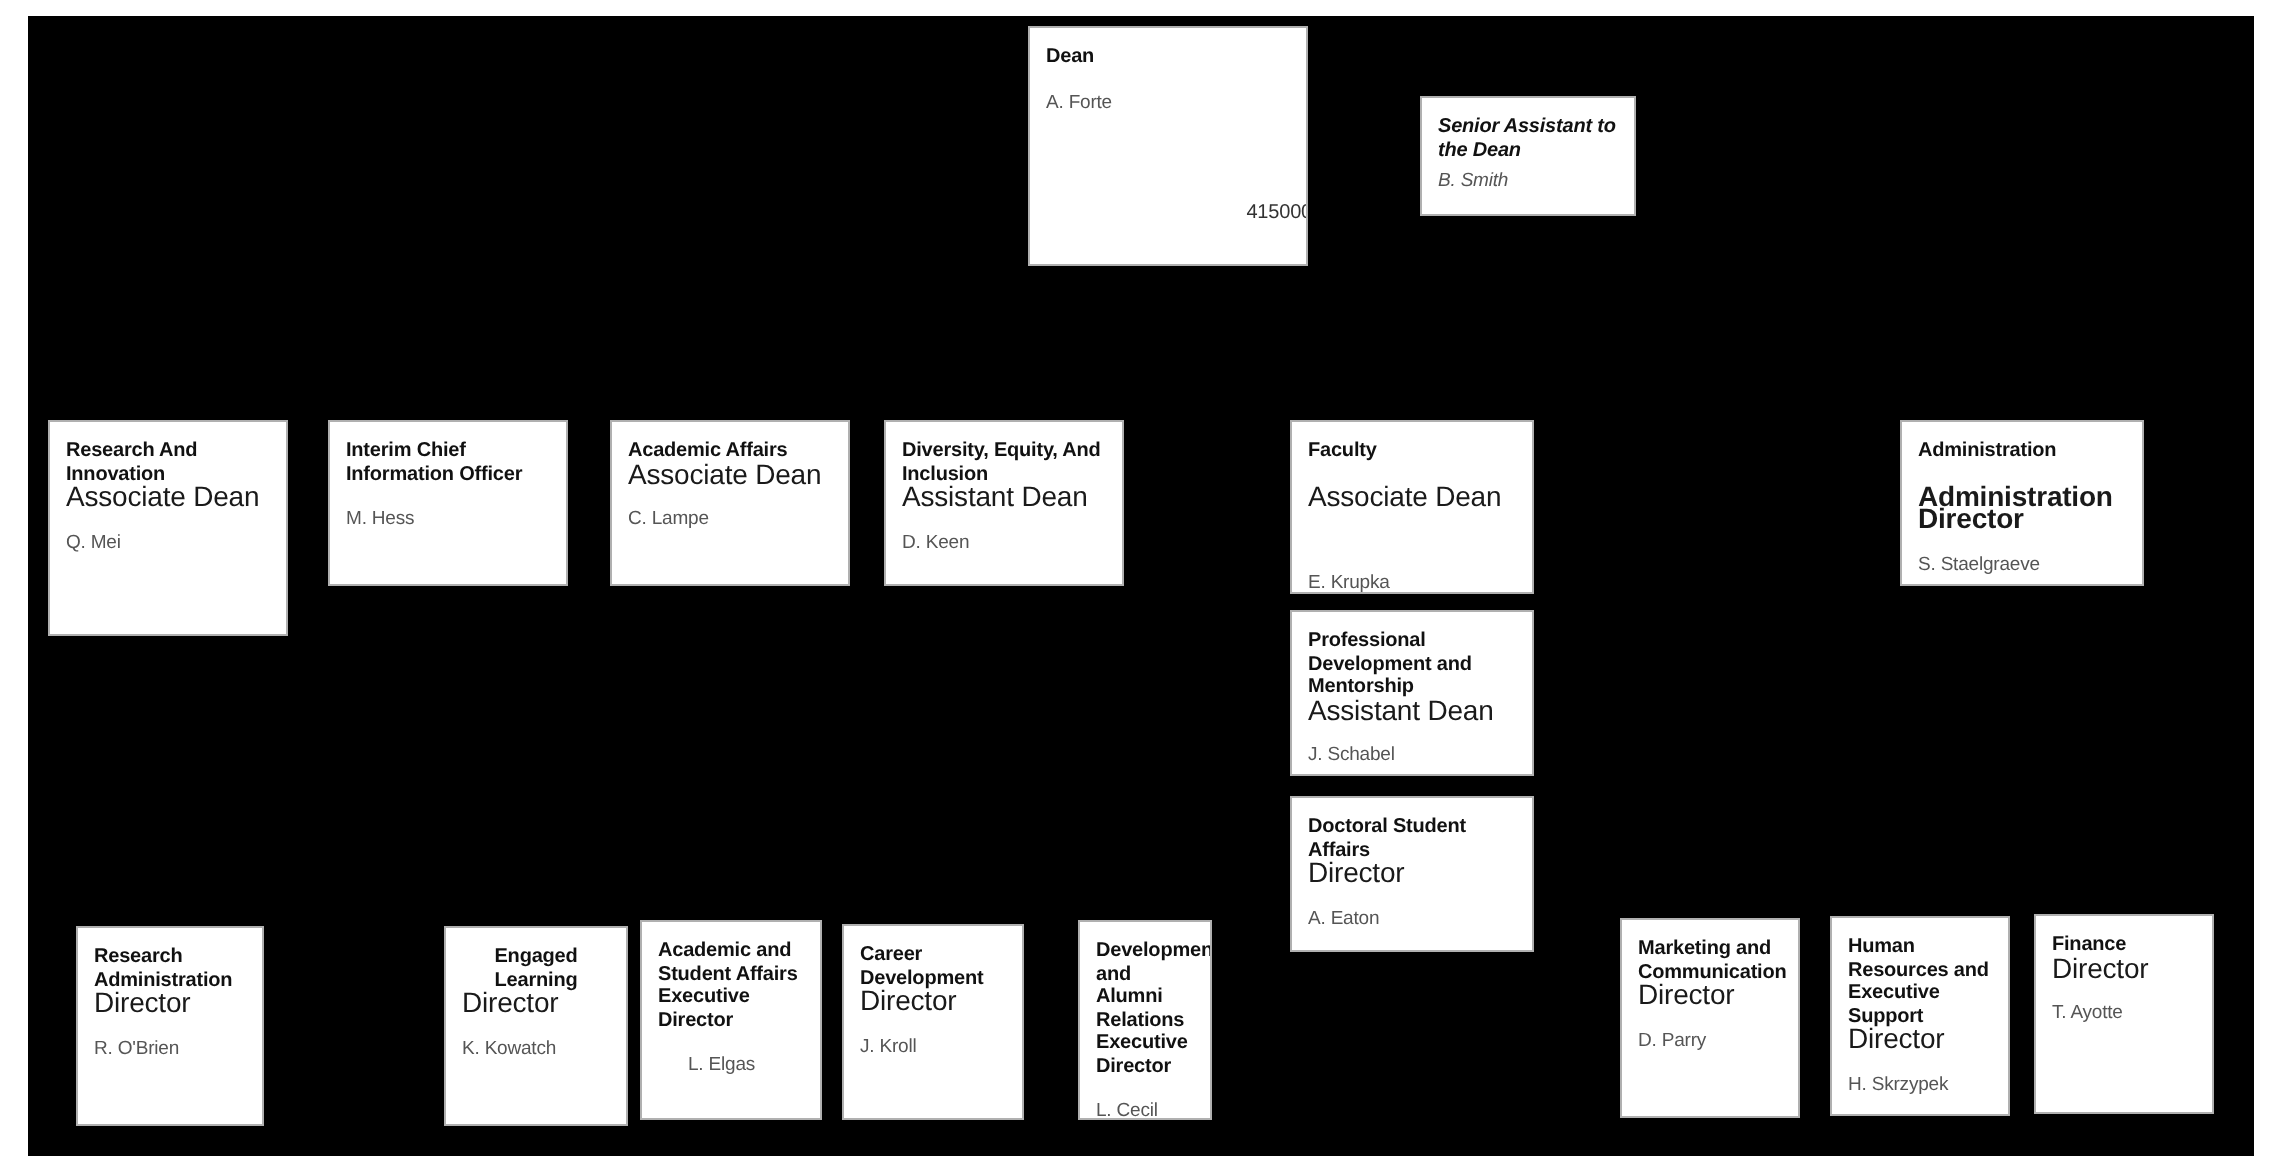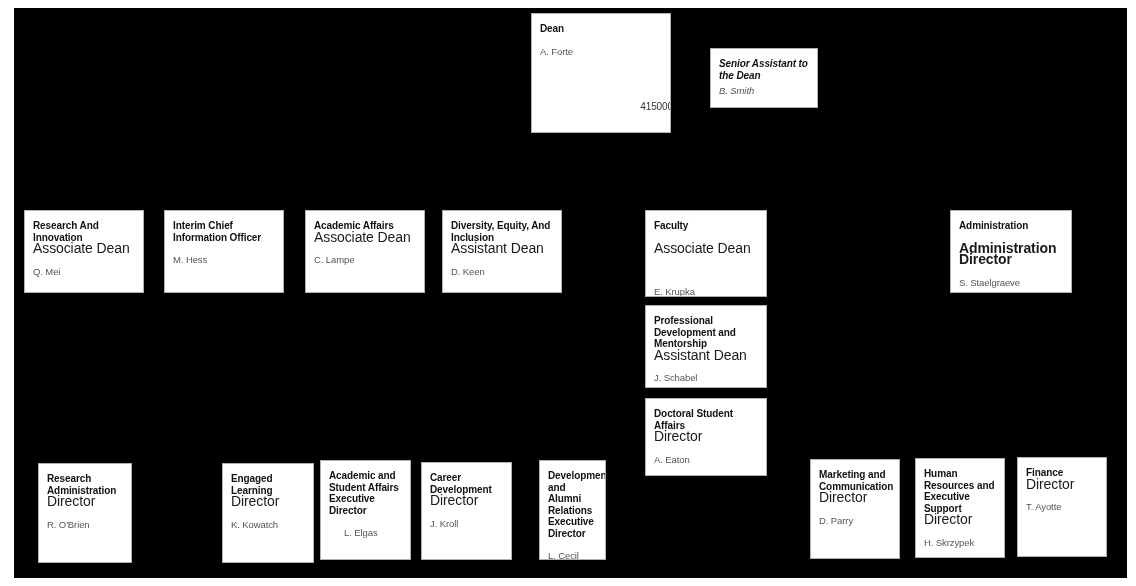--- a/index.html
+++ b/index.html
@@ -70,30 +70,30 @@
   }
   .node.tight .person {
     margin-top: 4px;
   }
 </style>
 </head>
 <body>
 
 <div id="screen">
   <div id="canvas" style="background: rgb(0, 0, 0);">
-      <div class="node gap-role" style="left: 517px; top: 5px; width: 140px; height: 120px; background: rgb(255, 255, 255); border-color: rgb(176, 176, 176);">
+      <div class="node gap-role" style="left: 500px; top: 5px; width: 140px; height: 120px; background: rgb(255, 255, 255); border-color: rgb(176, 176, 176);">
         <div class="unit" style="color: rgb(17, 17, 17);">Dean</div>
         <div class="person" style="color: rgb(85, 85, 85);">A. Forte</div>
         <div class="amount">415000</div>
       </div>
       <div class="node tight" style="left: 696px; top: 40px; width: 108px; height: 60px; background: rgb(255, 255, 255); border-color: rgb(176, 176, 176); font-style: italic;">
         <div class="unit" style="color: rgb(17, 17, 17);">Senior Assistant to the Dean</div>
         <div class="person" style="color: rgb(85, 85, 85);">B. Smith</div>
       </div>
-      <div class="node" style="left: 10px; top: 202px; width: 120px; height: 83px; background: rgb(255, 255, 255); border-color: rgb(176, 176, 176);">
+      <div class="node" style="left: 10px; top: 202px; width: 120px; height: 108px; background: rgb(255, 255, 255); border-color: rgb(176, 176, 176);">
         <div class="unit" style="color: rgb(17, 17, 17);">Research And Innovation</div>
         <div class="role">Associate Dean</div>
         <div class="person" style="color: rgb(85, 85, 85);">Q. Mei</div>
       </div>
       <div class="node" style="left: 150px; top: 202px; width: 120px; height: 83px; background: rgb(255, 255, 255); border-color: rgb(176, 176, 176);">
         <div class="unit" style="color: rgb(17, 17, 17);">Interim Chief Information Officer</div>
         <div class="person" style="color: rgb(85, 85, 85);">M. Hess</div>
       </div>
       <div class="node" style="left: 291px; top: 202px; width: 120px; height: 83px; background: rgb(255, 255, 255); border-color: rgb(176, 176, 176);">
         <div class="unit" style="color: rgb(17, 17, 17);">Academic Affairs</div>
@@ -124,21 +124,21 @@
         <div class="unit" style="color: rgb(17, 17, 17);">Doctoral Student Affairs</div>
         <div class="role">Director</div>
         <div class="person" style="color: rgb(85, 85, 85);">A. Eaton</div>
       </div>
       <div class="node" style="left: 24px; top: 455px; width: 94px; height: 100px; background: rgb(255, 255, 255); border-color: rgb(176, 176, 176);">
         <div class="unit" style="color: rgb(17, 17, 17);">Research Administration</div>
         <div class="role">Director</div>
         <div class="person" style="color: rgb(85, 85, 85);">R. O'Brien</div>
       </div>
       <div class="node" style="left: 208px; top: 455px; width: 92px; height: 100px; background: rgb(255, 255, 255); border-color: rgb(176, 176, 176);">
-        <div class="unit" style="color: rgb(17, 17, 17);">Engaged Learning</div>
+        <div class="unit" style="color: rgb(17, 17, 17); text-align: center;">Engaged Learning</div>
         <div class="role">Director</div>
         <div class="person" style="color: rgb(85, 85, 85);">K. Kowatch</div>
       </div>
       <div class="node" style="left: 306px; top: 452px; width: 91px; height: 100px; background: rgb(255, 255, 255); border-color: rgb(176, 176, 176);">
         <div class="unit" style="color: rgb(17, 17, 17);">Academic and Student Affairs Executive Director</div>
         <div class="person" style="color: rgb(85, 85, 85); padding-left: 15px;">L. Elgas</div>
       </div>
       <div class="node" style="left: 407px; top: 454px; width: 91px; height: 98px; background: rgb(255, 255, 255); border-color: rgb(176, 176, 176);">
         <div class="unit" style="color: rgb(17, 17, 17);">Career Development</div>
         <div class="role">Director</div>

